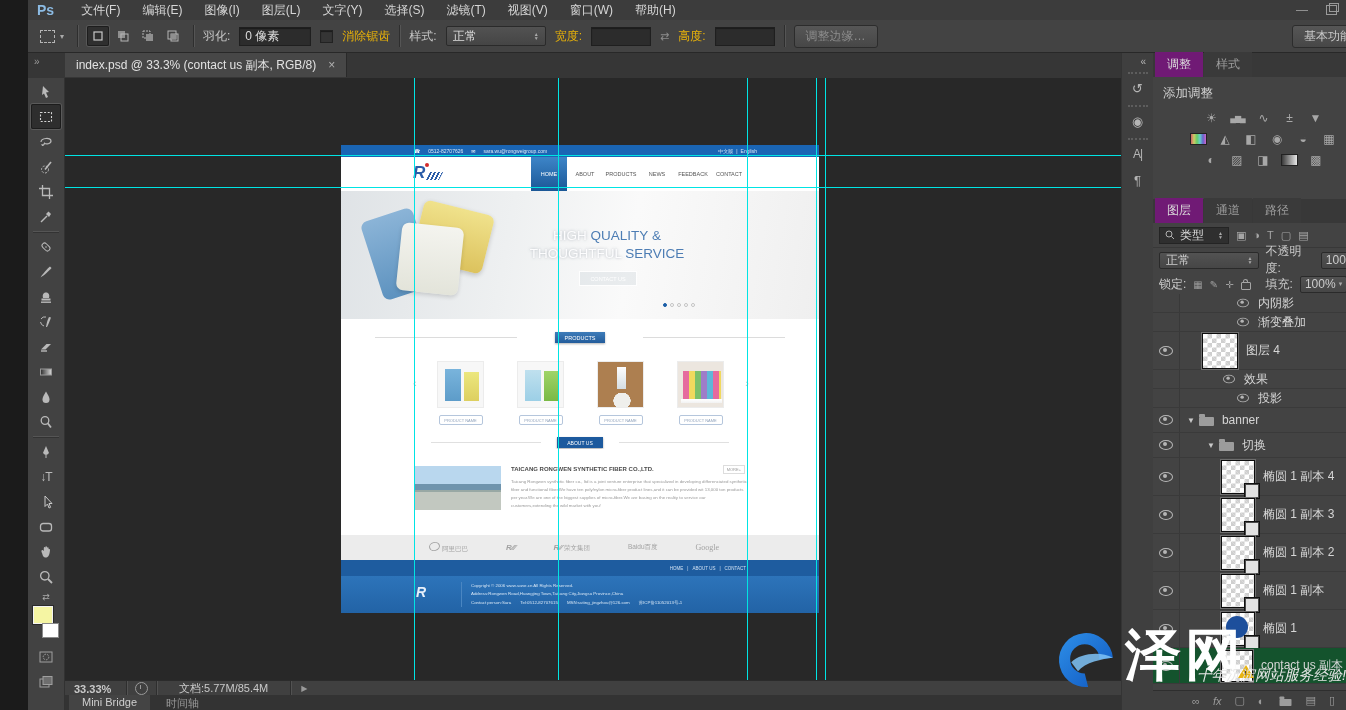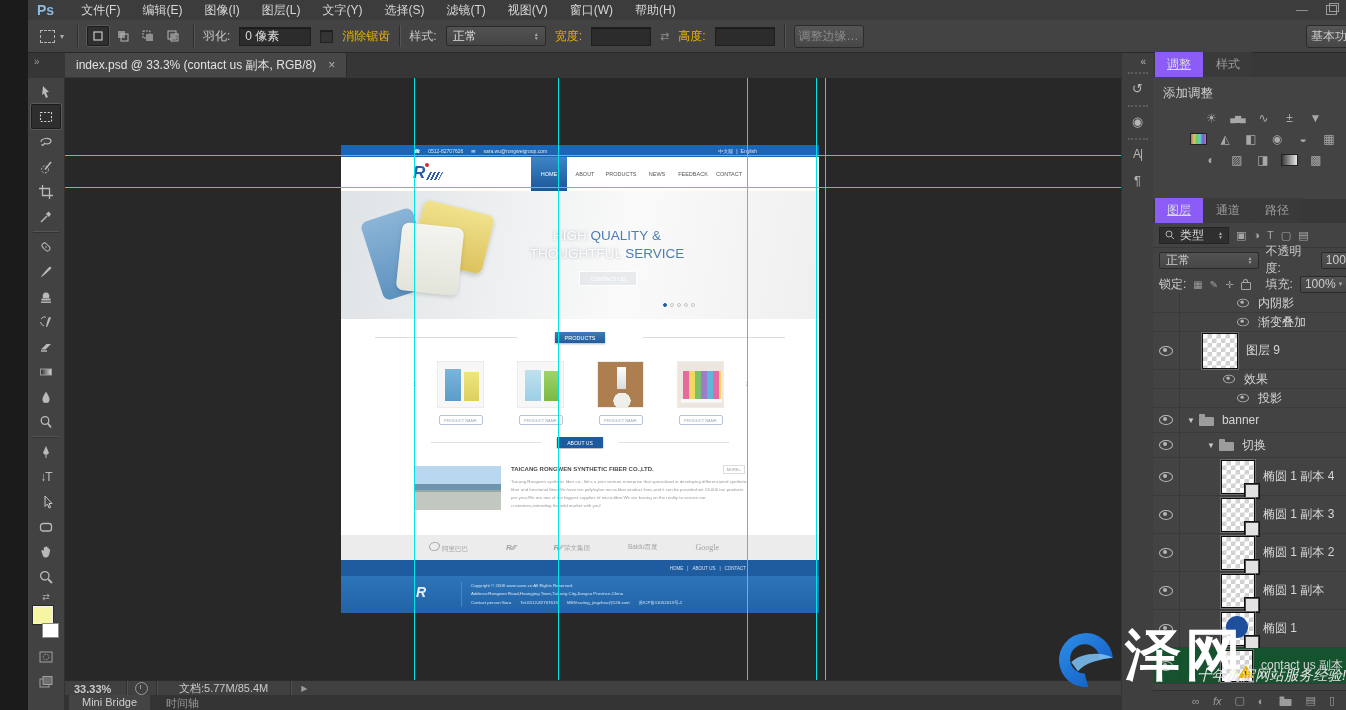--- a/index.html
+++ b/index.html
@@ -23,21 +23,21 @@
   .opt-label{color:#c6c6c6;}
   .opt-label.dim{color:#eab308;}
   .opt-input{background:#2c2c2c;border:1px solid #1f1f1f;height:17px;display:flex;align-items:center;
              padding:0 5px;color:#dcdcdc;box-shadow:inset 0 1px 1px rgba(0,0,0,.4);}
   .w68{width:60px;} .w52{width:48px;}
   .dropdown{background:linear-gradient(#525252,#454545);border:1px solid #2a2a2a;height:18px;display:flex;
             align-items:center;padding:0 6px;gap:8px;color:#ddd;border-radius:2px;}
   .spin{display:flex;flex-direction:column;line-height:4px;font-size:5px;color:#aaa;margin-left:auto;}
   .checkbox{width:11px;height:11px;background:#353535;border:1px solid #222;box-shadow:inset 0 1px 1px rgba(0,0,0,.5);}
   .btn{background:linear-gradient(#565656,#474747);border:1px solid #2c2c2c;border-radius:3px;
-       padding:2px 4px;color:#c9c9c9;}
+       padding:2px 11px;color:#c9c9c9;}
   .btn.dim{color:#8d8d8d;}
   #workspace-btn{margin-left:auto;margin-right:10px;}
   .tool-preset{display:flex;align-items:center;gap:5px;padding:0 4px;}
   .dashed-sq{width:13px;height:11px;border:1px dashed #b5b5b5;}
   .modes{display:flex;gap:3px;}
   .mode-btn{width:22px;height:20px;display:flex;align-items:center;justify-content:center;border-radius:2px;}
   .mode-btn.active{background:#2f2f2f;box-shadow:inset 0 0 0 1px #1d1d1d,0 0 0 1px #575757;}
 
   
   #tabbar{position:absolute;top:53px;left:0;right:0;height:25px;background:#363636;border-bottom:1px solid #282828;}
@@ -142,21 +142,21 @@
   #dock{position:absolute;left:1093px;top:53px;width:32px;bottom:0;background:#3f3f3f;border-left:1px solid #343434;box-sizing:border-box;}
   .dock-collapse{text-align:right;padding:3px 7px 0 0;color:#b5b5b5;font-size:10px;}
   .dock-handle{width:20px;border-top:2px dotted #5d5d5d;margin:5px auto 2px;}
   .dock-icon{width:26px;height:24px;margin:2px auto;display:flex;align-items:center;justify-content:center;color:#b5b5b5;font-size:13px;}
   .dock-icon.small{font-size:12px;letter-spacing:-1px;}
 
   
   #rightpanels{position:absolute;left:1125px;top:53px;width:221px;bottom:0;background:#434343;}
   .panel-tabs{height:24px;background:#383838;display:flex;align-items:flex-end;padding-left:2px;gap:1px;}
   .ptab{padding:4px 12px 4px;background:#3a3a3a;color:#9c9c9c;}
-  .ptab.active{background:#8b5cf6;color:#dadada;text-decoration:underline;}
+  .ptab.active{background:#701a75;color:#dadada;}
   #adj-body{height:122px;background:#434343;border-bottom:1px solid #303030;}
   .adj-add{padding:8px 0 2px 10px;color:#d2d2d2;font-size:12.5px;}
   .adj-row{display:flex;justify-content:center;align-items:center;gap:10px;margin-top:7px;color:#a8a8a8;font-size:12px;}
   .adj-ic{display:inline-flex;align-items:center;justify-content:center;min-width:16px;height:14px;}
   .adj-ic.tiny{font-size:8px;letter-spacing:-1px;}
   .hue-ic{width:15px;height:10px;border:1px solid #222;
           background:linear-gradient(90deg,#c66,#cc6,#6c6,#6cc,#66c,#c6c);}
   .gm-ic{width:15px;height:10px;border:1px solid #222;background:linear-gradient(90deg,#3a3a3a,#e8e8e8);}
 
   #layersp{position:absolute;left:0;right:0;top:146px;bottom:0;}
@@ -700,21 +700,21 @@
           <span class="eye sm"></span>
           <span class="lbl">渐变叠加</span>
         </div>
 
         <div class="lrow h38">
           <div class="eye-cell">
               <span class="eye"></span>
             </div>
           <span class="ind22"></span>
           <span class="thumb t34"></span>
-          <span class="lbl">图层 9</span>
+          <span class="lbl">图层 4</span>
           <span class="fx-tag">fx</span>
         </div>
 
         <div class="lrow h19">
           <div class="eye-cell"></div>
           <span class="ind42"></span>
           <span class="eye sm"></span>
           <span class="lbl">效果</span>
         </div>
 

